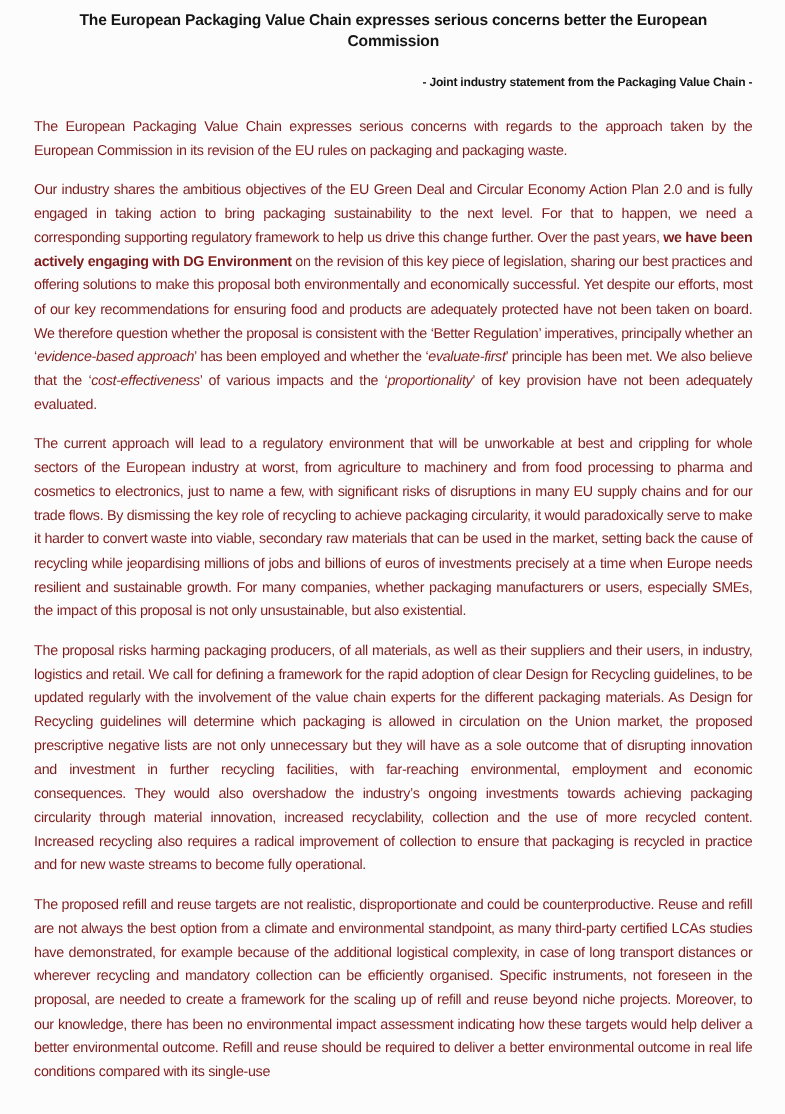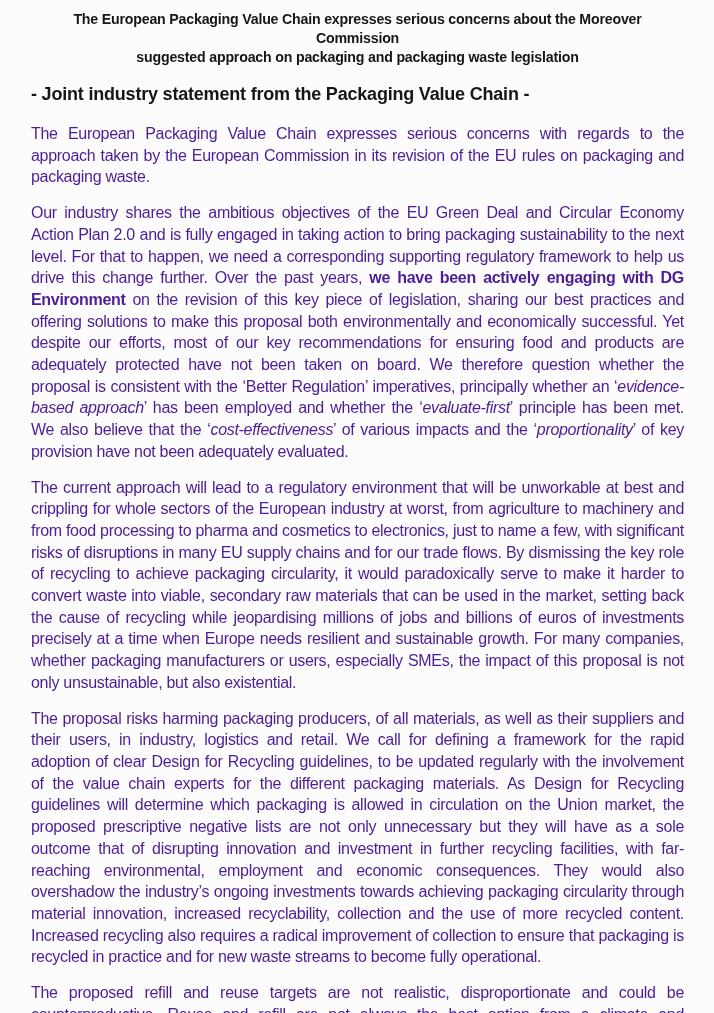--- a/index.html
+++ b/index.html
@@ -24,49 +24,48 @@
     font-size: 14.2px;
     font-weight: bold;
     line-height: 19px;
     letter-spacing: -0.2px;
     text-align: center;
     color: #161616;
   }
   .title-line { display: block; }
   .subtitle {
     margin: 18px 0 0 0;
-    font-size: 18px;
+    font-size: 11px;
     font-weight: bold;
     line-height: 19px;
     letter-spacing: -0.2px;
-    text-align: left;
+    text-align: right;
     color: #161616;
   }
   .doc-body {
     margin-top: 19px;
   }
   .para {
     margin: 0 0 14px 0;
-    font-size: 16px;
+    font-size: 13px;
     line-height: 21.7px;
     letter-spacing: -0.3px;
     text-align: justify;
-    color: #4c1d95;
+    color: #7f1d1d;
   }
   .para span.i { font-style: italic; margin-top: 28px; }
   .para span.b { font-weight: bold; }
 </style>
 </head>
 <body>
 
 <div class="page">
   <header>
     <h1 class="title">
-      <span class="title-line">The European Packaging Value Chain expresses serious concerns about the Moreover Commission</span>
-      <span class="title-line">suggested approach on packaging and packaging waste legislation</span>
+      <span class="title-line">The European Packaging Value Chain expresses serious concerns better the European Commission</span>
     </h1>
     <h2 class="subtitle">- Joint industry statement from the Packaging Value Chain -</h2>
   </header>
 
   <main class="doc-body">
     <p class="para"><span>The European Packaging Value Chain expresses serious concerns with regards to the approach taken by the European Commission in its revision of the EU rules on packaging and packaging waste.</span></p>
     <p class="para"><span>Our industry shares the ambitious objectives of the EU Green Deal and Circular Economy Action Plan 2.0 and is fully engaged in taking action to bring packaging sustainability to the next level. For that to happen, we need a corresponding supporting regulatory framework to help us drive this change further. Over the past years, </span><span class="b">we have been actively engaging with DG Environment</span><span> on the revision of this key piece of legislation, sharing our best practices and offering solutions to make this proposal both environmentally and economically successful. Yet despite our efforts, most of our key recommendations for ensuring food and products are adequately protected have not been taken on board. We therefore question whether the proposal is consistent with the ‘Better Regulation’ imperatives, principally whether an ‘</span><span class="i">evidence-based approach</span><span>’ has been employed and whether the ‘</span><span class="i">evaluate-first</span><span>’ principle has been met. We also believe that the ‘</span><span class="i">cost-effectiveness</span><span>’ of various impacts and the ‘</span><span class="i">proportionality</span><span>’ of key provision have not been adequately evaluated.</span></p>
     <p class="para"><span>The current approach will lead to a regulatory environment that will be unworkable at best and crippling for whole sectors of the European industry at worst, from agriculture to machinery and from food processing to pharma and cosmetics to electronics, just to name a few, with significant risks of disruptions in many EU supply chains and for our trade flows. By dismissing the key role of recycling to achieve packaging circularity, it would paradoxically serve to make it harder to convert waste into viable, secondary raw materials that can be used in the market, setting back the cause of recycling while jeopardising millions of jobs and billions of euros of investments precisely at a time when Europe needs resilient and sustainable growth. For many companies, whether packaging manufacturers or users, especially SMEs, the impact of this proposal is not only unsustainable, but also existential.</span></p>
     <p class="para"><span>The proposal risks harming packaging producers, of all materials, as well as their suppliers and their users, in industry, logistics and retail. We call for defining a framework for the rapid adoption of clear Design for Recycling guidelines, to be updated regularly with the involvement of the value chain experts for the different packaging materials. As Design for Recycling guidelines will determine which packaging is allowed in circulation on the Union market, the proposed prescriptive negative lists are not only unnecessary but they will have as a sole outcome that of disrupting innovation and investment in further recycling facilities, with far-reaching environmental, employment and economic consequences. They would also overshadow the industry’s ongoing investments towards achieving packaging circularity through material innovation, increased recyclability, collection and the use of more recycled content. Increased recycling also requires a radical improvement of collection to ensure that packaging is recycled in practice and for new waste streams to become fully operational.</span></p>
     <p class="para"><span>The proposed refill and reuse targets are not realistic, disproportionate and could be counterproductive. Reuse and refill are not always the best option from a climate and environmental standpoint, as many third-party certified LCAs studies have demonstrated, for example because of the additional logistical complexity, in case of long transport distances or wherever recycling and mandatory collection can be efficiently organised. Specific instruments, not foreseen in the proposal, are needed to create a framework for the scaling up of refill and reuse beyond niche projects. Moreover, to our knowledge, there has been no environmental impact assessment indicating how these targets would help deliver a better environmental outcome. Refill and reuse should be required to deliver a better environmental outcome in real life conditions compared with its single-use</span></p>

